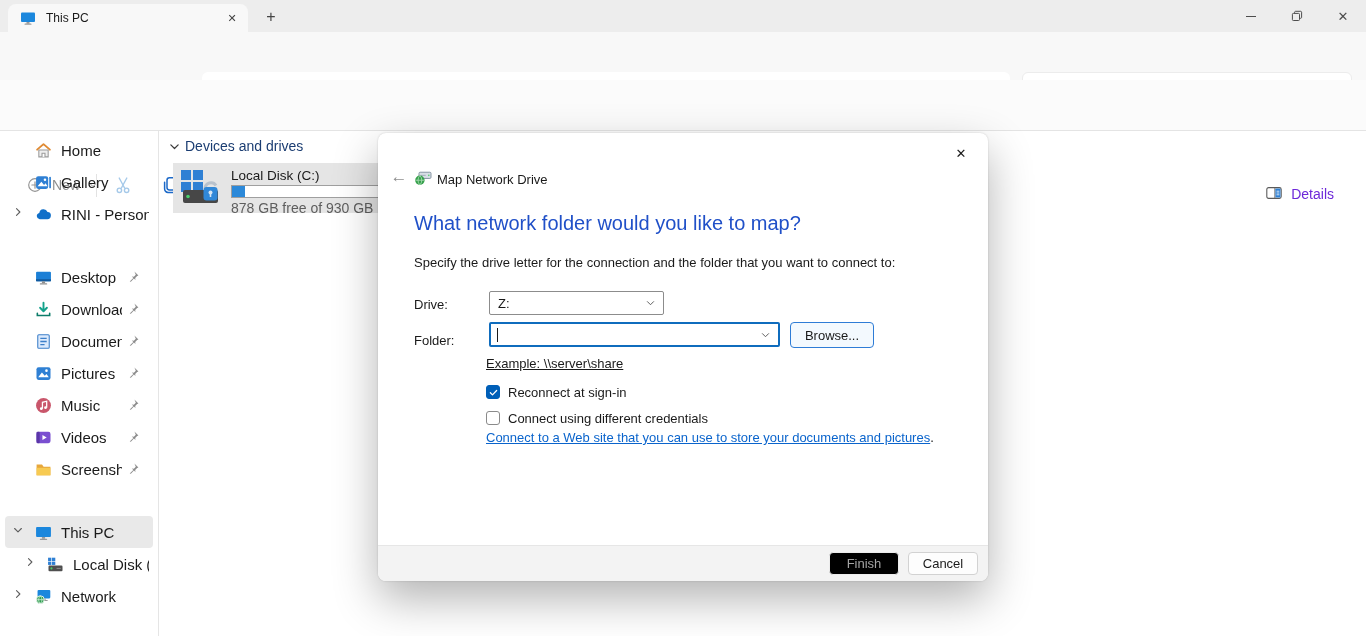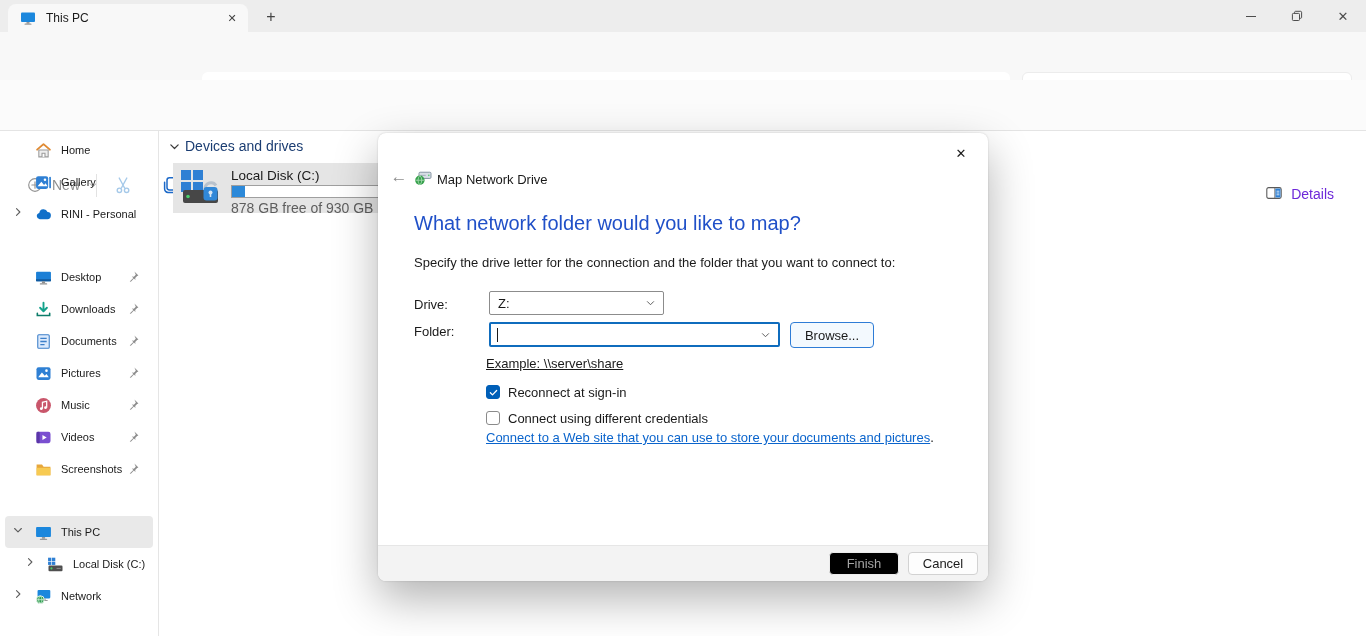--- a/index.html
+++ b/index.html
@@ -52,21 +52,21 @@
   .dots { display:flex; gap:3px; }
   .dots i { width:3px; height:3px; border-radius:50%; background:#1a1a1a; }
 
   
   .sidebar-divider { position:absolute; left:158px; top:131px; bottom:0; width:1px; background:#e5e5e5; }
   .sidebar { position:absolute; left:0; top:134px; width:158px; }
   .side-item { height:32px; margin:0 5px; padding:0 4px; display:flex; align-items:center; border-radius:4px; }
   .side-item.selected { background:#e9e9e9; }
   .side-item .chev { width:22px; display:flex; justify-content:center; flex:none; }
   .side-item .icon { width:17px; height:17px; flex:none; margin-right:9px; }
-  .side-item .lbl { font-size:11px; color:#1a1a1a; white-space:nowrap; overflow:hidden; flex:1; }
+  .side-item .lbl { font-size:15px; color:#1a1a1a; white-space:nowrap; overflow:hidden; flex:1; }
   .side-item .pin { width:14px; height:14px; flex:none; margin-left:4px; }
   .side-gap { height:31px; }
 
   
   .group-header { position:absolute; left:168px; top:138px; display:flex; align-items:center; gap:4px; }
   .group-header .lbl { font-size:14px; color:var(--group-blue,#1b3d72); }
   .tile { position:absolute; left:173px; top:163px; width:250px; height:50px; background:#e5e5e5; display:flex; padding:4px 6px; }
   .tile-ic { width:46px; height:42px; flex:none; margin-right:6px; }
   .tile-body { flex:1; padding-top:0; }
   .tile-name { font-size:13.5px; color:#1a1a1a; line-height:17px; white-space:nowrap; }
@@ -559,21 +559,21 @@
     <div class="fld-label" style="top:164px;">Drive:</div>
     <div class="combo drive-select">
       <span>Z:</span>
       <span class="chev icon">
         <svg width="11" height="11" viewBox="0 0 16 16">
             <path d="M3.5 6 8 10.5 12.5 6" fill="none" stroke="#5a5a5a" stroke-width="1.4" stroke-linecap="round" stroke-linejoin="round"></path>
           </svg>
       </span>
     </div>
 
-    <div class="fld-label" style="top:191px;">Folder:</div>
+    <div class="fld-label" style="top:200px;">Folder:</div>
     <div class="combo folder-combo">
       <span class="caret"></span>
       <input type="text" value="" style="">
       <span class="chev icon">
         <svg width="11" height="11" viewBox="0 0 16 16">
             <path d="M3.5 6 8 10.5 12.5 6" fill="none" stroke="#5a5a5a" stroke-width="1.4" stroke-linecap="round" stroke-linejoin="round"></path>
           </svg>
       </span>
     </div>
     <button class="browse-btn">Browse...</button>

